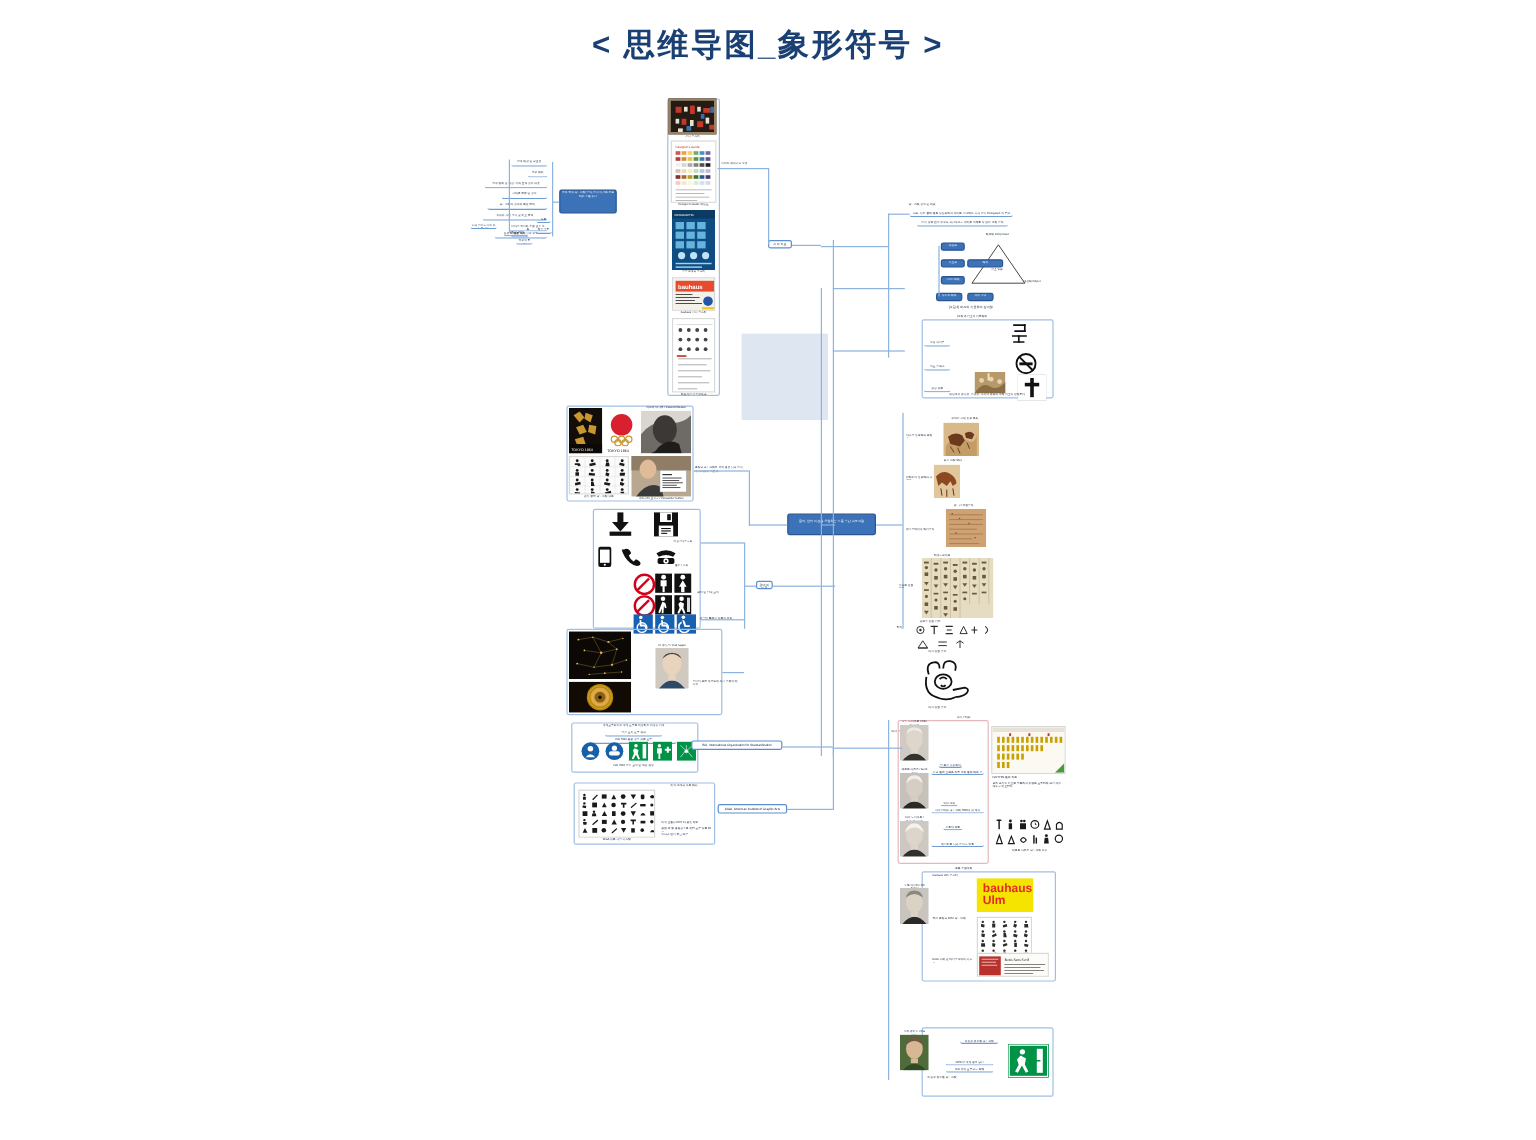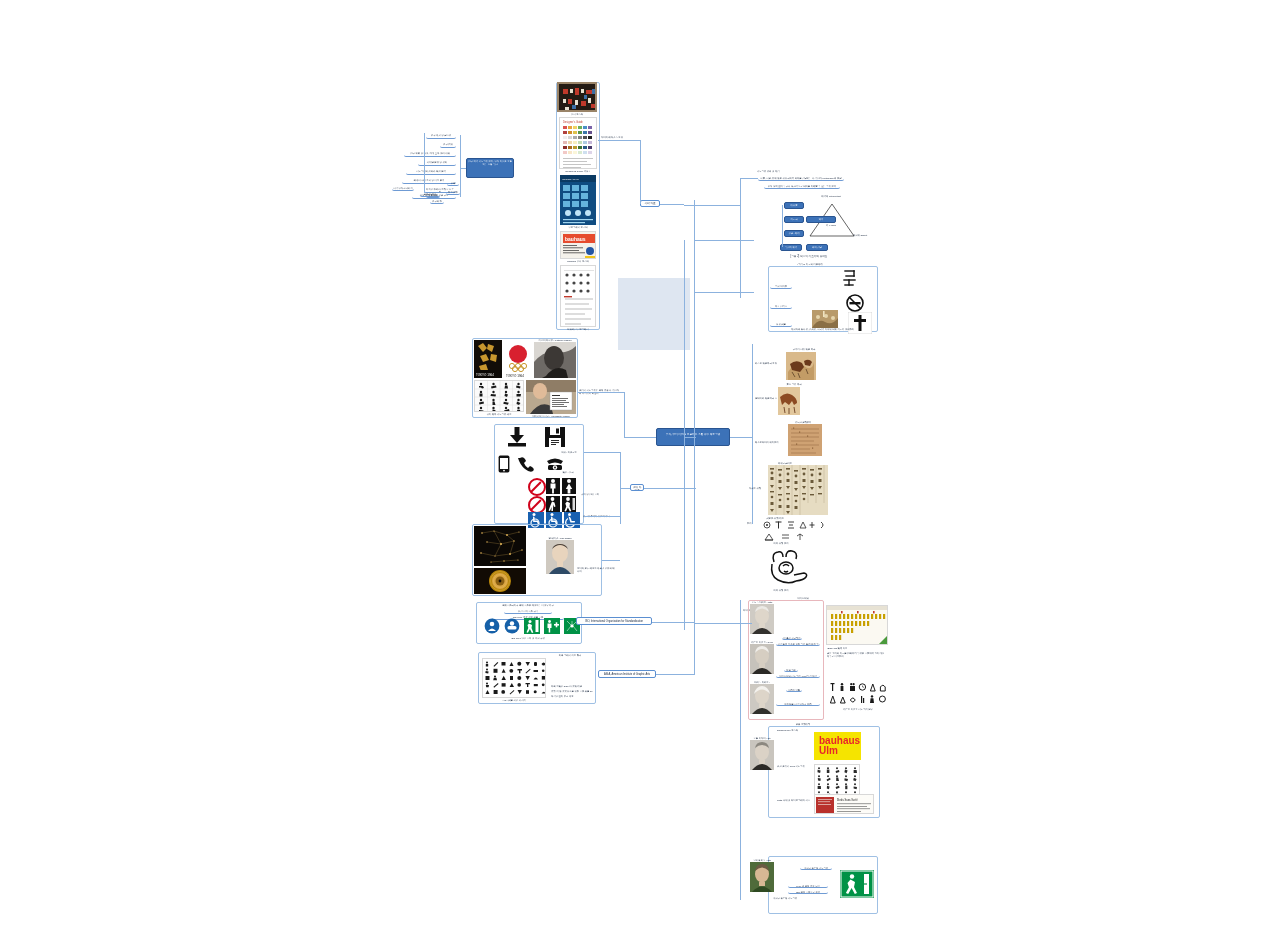--- a/index.html
+++ b/index.html
@@ -47,20 +47,21 @@
   .bauhaus{position:absolute;background:#f5e400;color:#e8262a;
      font-size:10px;font-weight:bold;line-height:1.05;
      display:flex;flex-direction:column;justify-content:center;padding-left:5px;}
   .tri{position:absolute;}
 </style>
 </head>
 <body>
 
 <div class="canvas">
 
+  <div class="title">&lt; 思维导图_象形符号 &gt;</div>
 
   <div class="shade" style="left:618px;top:278px;width:72px;height:72px;"></div>
 
   <div class="node fill" style="left:656px;top:428px;width:74px;height:18px;font-size:2.6px;padding-top:4px;">문자, 언어 이전을 초월하는 소통 수단 픽토그램</div>
 
   <div class="v" style="left:694px;top:200px;height:430px;"></div>
   <div class="v" style="left:684px;top:240px;height:390px;"></div>
   <div class="h" style="left:684px;top:205px;width:56px;"></div>
   <div class="h" style="left:694px;top:240px;width:46px;"></div>
   <div class="h" style="left:694px;top:292px;width:46px;"></div>

